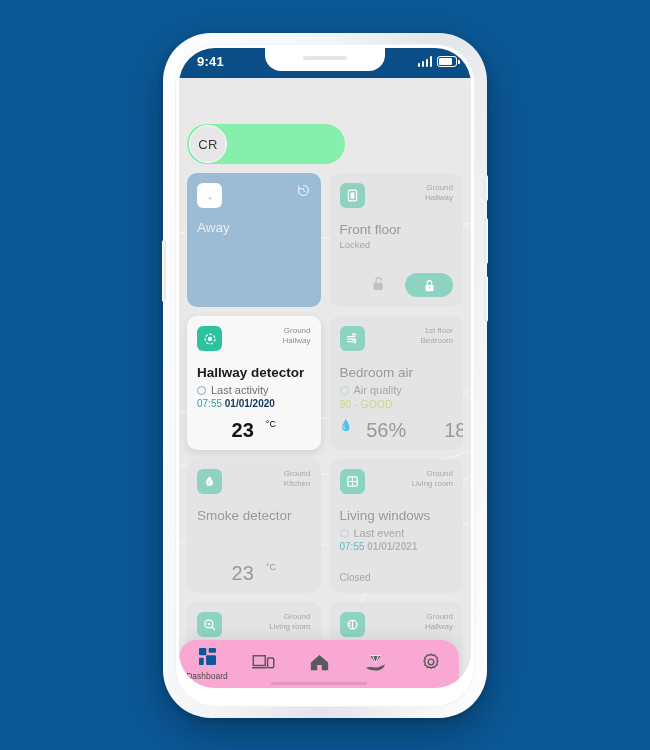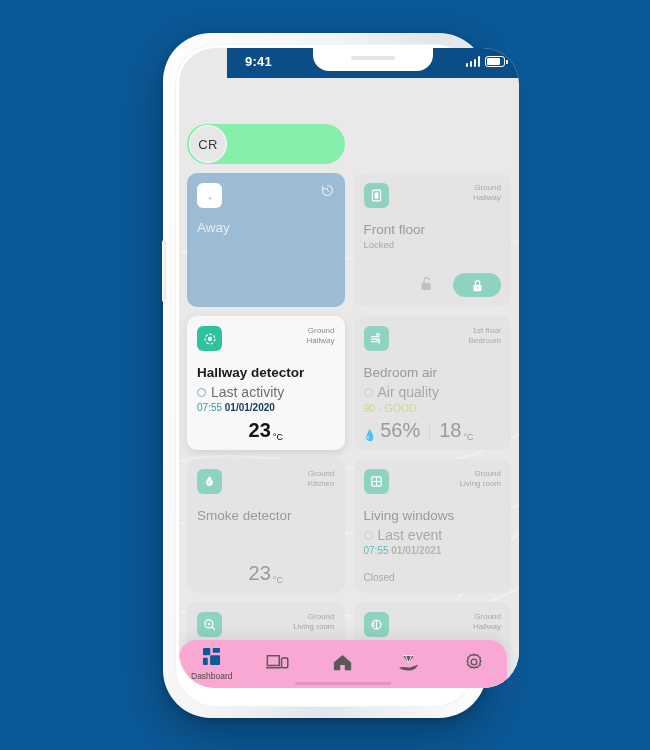--- a/index.html
+++ b/index.html
@@ -57,21 +57,20 @@
   
   #screen {
     position: absolute;
     left: 179px;
     top: 48px;
     width: 292px;
     height: 640px;
     border-radius: 36px;
     overflow: hidden;
     background: #e9e9e9;
-    padding-left: 48px;
   }
 
   
   #status-bar {
     position: relative;
     height: 30px;
     background: #0b4d86;
     color: #ffffff;
   }
   #status-time {
@@ -246,37 +245,37 @@
   .card-title {
     margin-top: 14px;
     font-size: 13.5px;
     color: #9a9a9a;
   }
   .card.active .card-title { color: #1b1b1b; font-weight: bold; }
   .card.alarm .card-title { color: #e9eef3; margin-top: 12px; }
 
   .card-sub { margin-top: 2px; font-size: 9.5px; color: #a8a8a8; }
 
-  .status-line { margin-top: 4px; display: flex; align-items: center; gap: 5px; font-size: 14px; color: #a8a8a8; }
+  .status-line { margin-top: 4px; display: flex; align-items: center; gap: 5px; font-size: 11px; color: #a8a8a8; }
   .card.active .status-line { color: #6e6e6e; }
   .dot-ring { width: 9px; height: 9px; border-radius: 50%; border: 1.3px solid #b9d4da; box-sizing: border-box; flex:none; }
   .card.active .dot-ring { border-color: #7fa9c4; }
 
   .ts { margin-top: 2px; font-size: 10px; }
   .ts .t { color: #67b8bb; font-weight: normal; }
   .ts .d { color: #b5b5b5; font-weight: bold; }
   .card.active .ts .t { color: #2e9ca8; }
   .card.active .ts .d { color: #123a5e; }
 
   .quality { margin-top: 2px; font-size: 10.5px; color: #cdd68a; }
 
   .metric-row {
     position: absolute;
     left: 10px; right: 10px; bottom: 8px;
-    display: flex; align-items: flex-end;
+    display: flex; align-items: flex-start; gap: 10px;
   }
   .metric-center { justify-content: center; }
   .big {
     font-size: 20px;
     color: #9a9a9a;
     font-weight: normal;
   }
   .card.active .big { color: #141414; font-weight: bold; }
   .unit { font-size: 9px; margin-left: 2px; vertical-align: super; }
   .drop { font-size: 11px; color: #9a9a9a; margin-right: 3px; }

